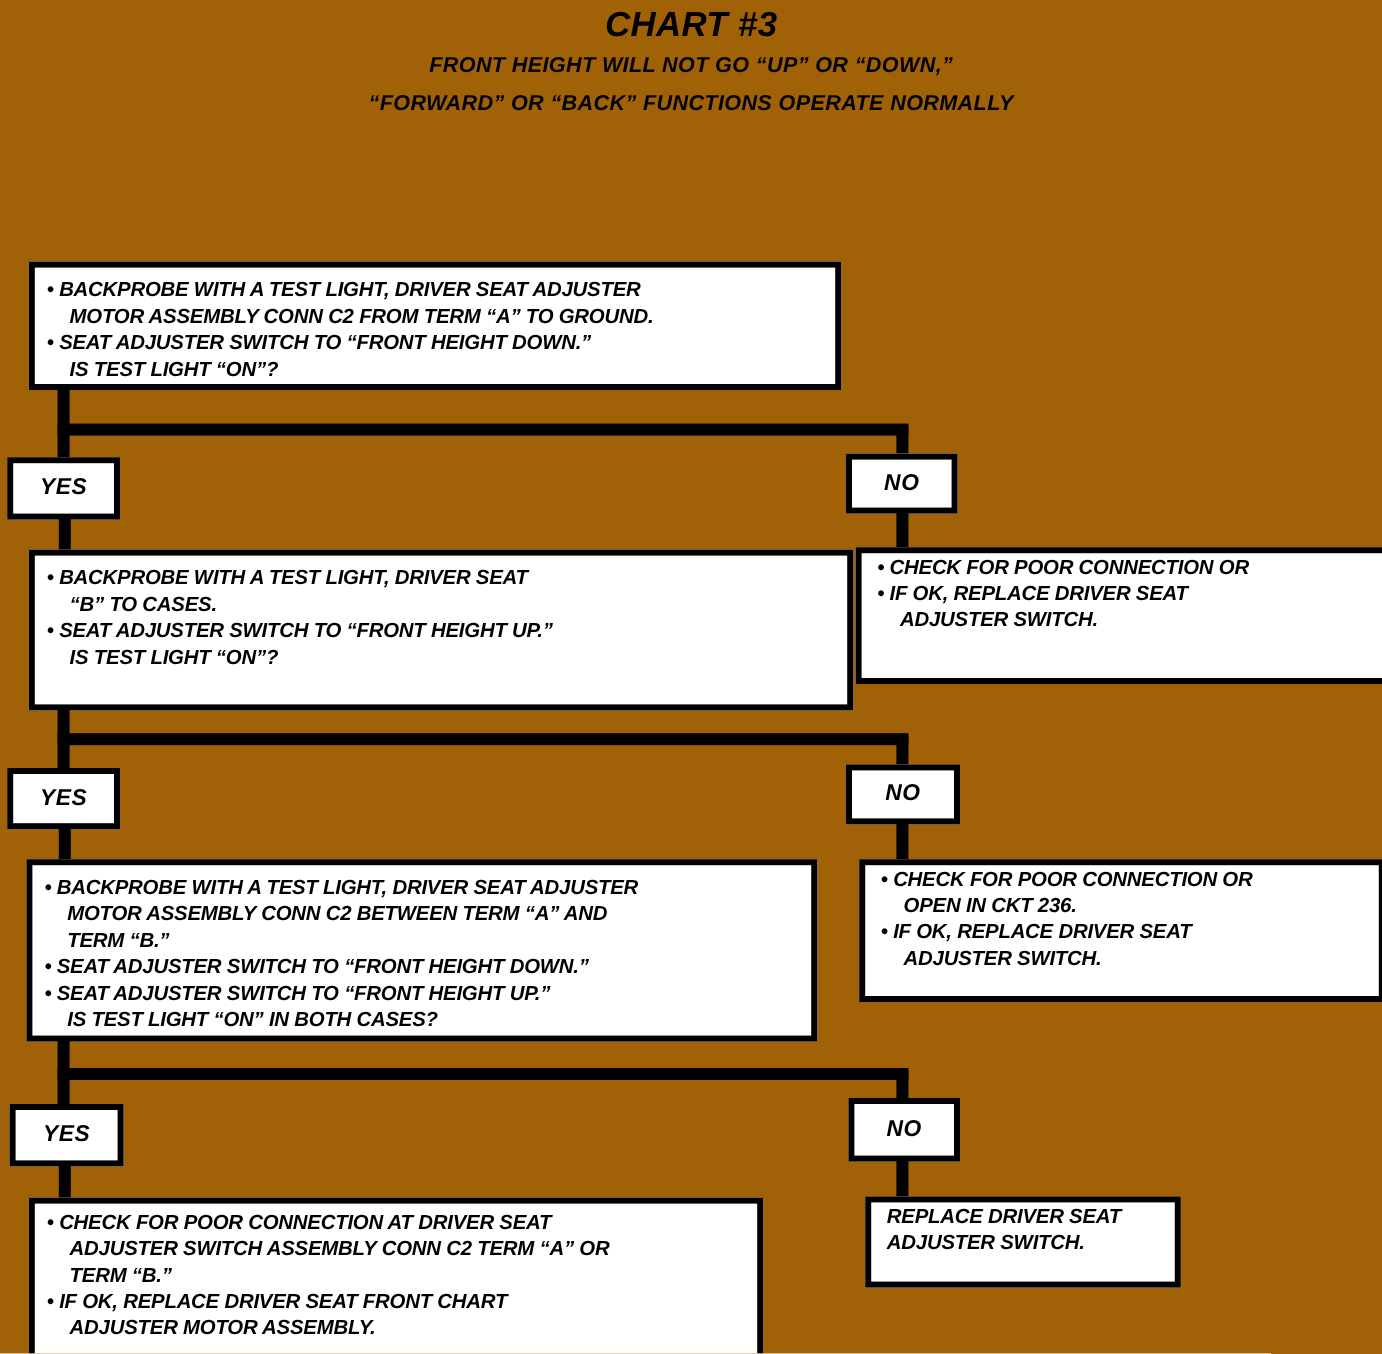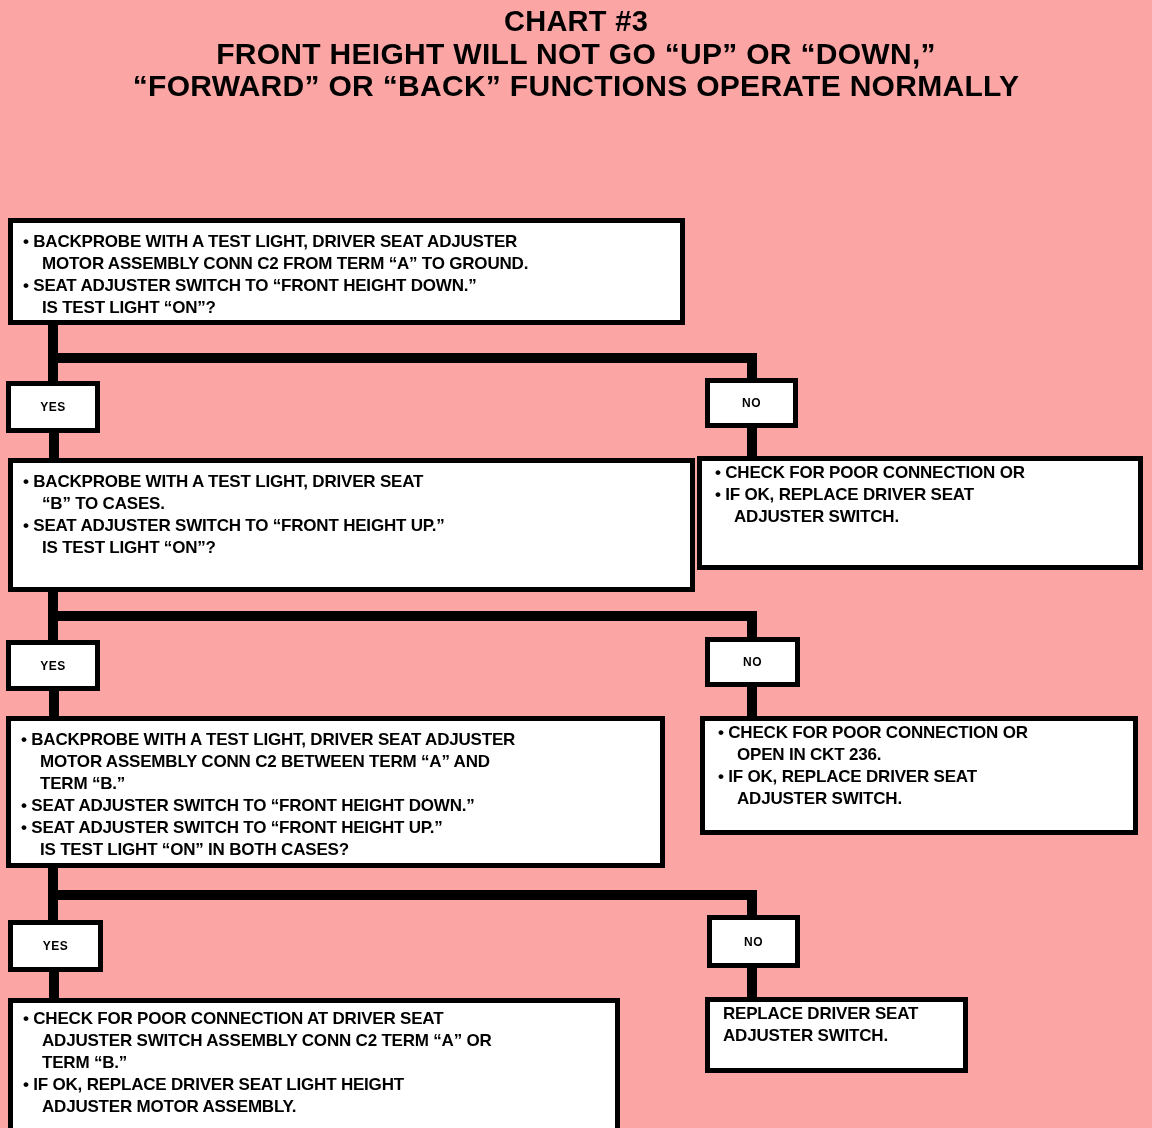--- a/index.html
+++ b/index.html
@@ -4,49 +4,51 @@
 <style>
   html, body {
     margin: 0;
     padding: 0;
     background: #ffffff;
   }
   #page {
     position: relative;
     width: 1152px;
     height: 1128px;
-    background: #fca5a5;
+    background: #a16207;
     font-family: "Liberation Sans", sans-serif;
     color: #000000;
     overflow: hidden;
+    font-style: italic;
   }
   
   .title-block {
     position: absolute;
     top: 4px;
     left: 0;
     width: 1152px;
     text-align: center;
     font-weight: bold;
     letter-spacing: 0.3px;
   }
   .title-line1 {
     font-size: 29px;
     line-height: 34px;
   }
   .title-line2, .title-line3 {
-    font-size: 30px;
+    font-size: 18px;
     line-height: 32px;
   }
   
   .box {
     position: absolute;
     box-sizing: border-box;
     border: 5px solid #000000;
     background: #ffffff;
+    margin-left: 16px;
   }
   .box .content {
     padding: 8px 6px 0 10px;
     font-size: 17px;
     line-height: 22px;
     font-weight: bold;
     letter-spacing: -0.2px;
     white-space: nowrap;
   }
   .box .content.tight { padding-top: 5px; }
@@ -55,21 +57,21 @@
   .line.cont { padding-left: 19px; }
   
   .tag {
     position: absolute;
     box-sizing: border-box;
     border: 5px solid #000000;
     background: #ffffff;
     display: flex;
     align-items: center;
     justify-content: center;
-    font-size: 12px;
+    font-size: 19px;
     font-weight: bold;
     letter-spacing: 0.5px;
   }
   
   .conn {
     position: absolute;
     background: #000000;
   }
 </style>
 </head>
@@ -169,21 +171,21 @@
   </div>
 
   <div class="conn" style="left:49px;top:971px;width:10px;height:28px;"></div>
   <div class="conn" style="left:747px;top:967px;width:10px;height:31px;"></div>
 
   <div class="box" style="left:8px;top:998px;width:612px;height:152px;">
     <div class="content tight">
       <div class="line">• CHECK FOR POOR CONNECTION AT DRIVER SEAT</div>
       <div class="line cont">ADJUSTER SWITCH ASSEMBLY CONN C2 TERM “A” OR</div>
       <div class="line cont">TERM “B.”</div>
-      <div class="line">• IF OK, REPLACE DRIVER SEAT LIGHT HEIGHT</div>
+      <div class="line">• IF OK, REPLACE DRIVER SEAT FRONT CHART</div>
       <div class="line cont">ADJUSTER MOTOR ASSEMBLY.</div>
     </div>
   </div>
 
   <div class="box" style="left:705px;top:997px;width:263px;height:76px;">
     <div class="content roomy">
       <div class="line">REPLACE DRIVER SEAT</div>
       <div class="line">ADJUSTER SWITCH.</div>
     </div>
   </div>

